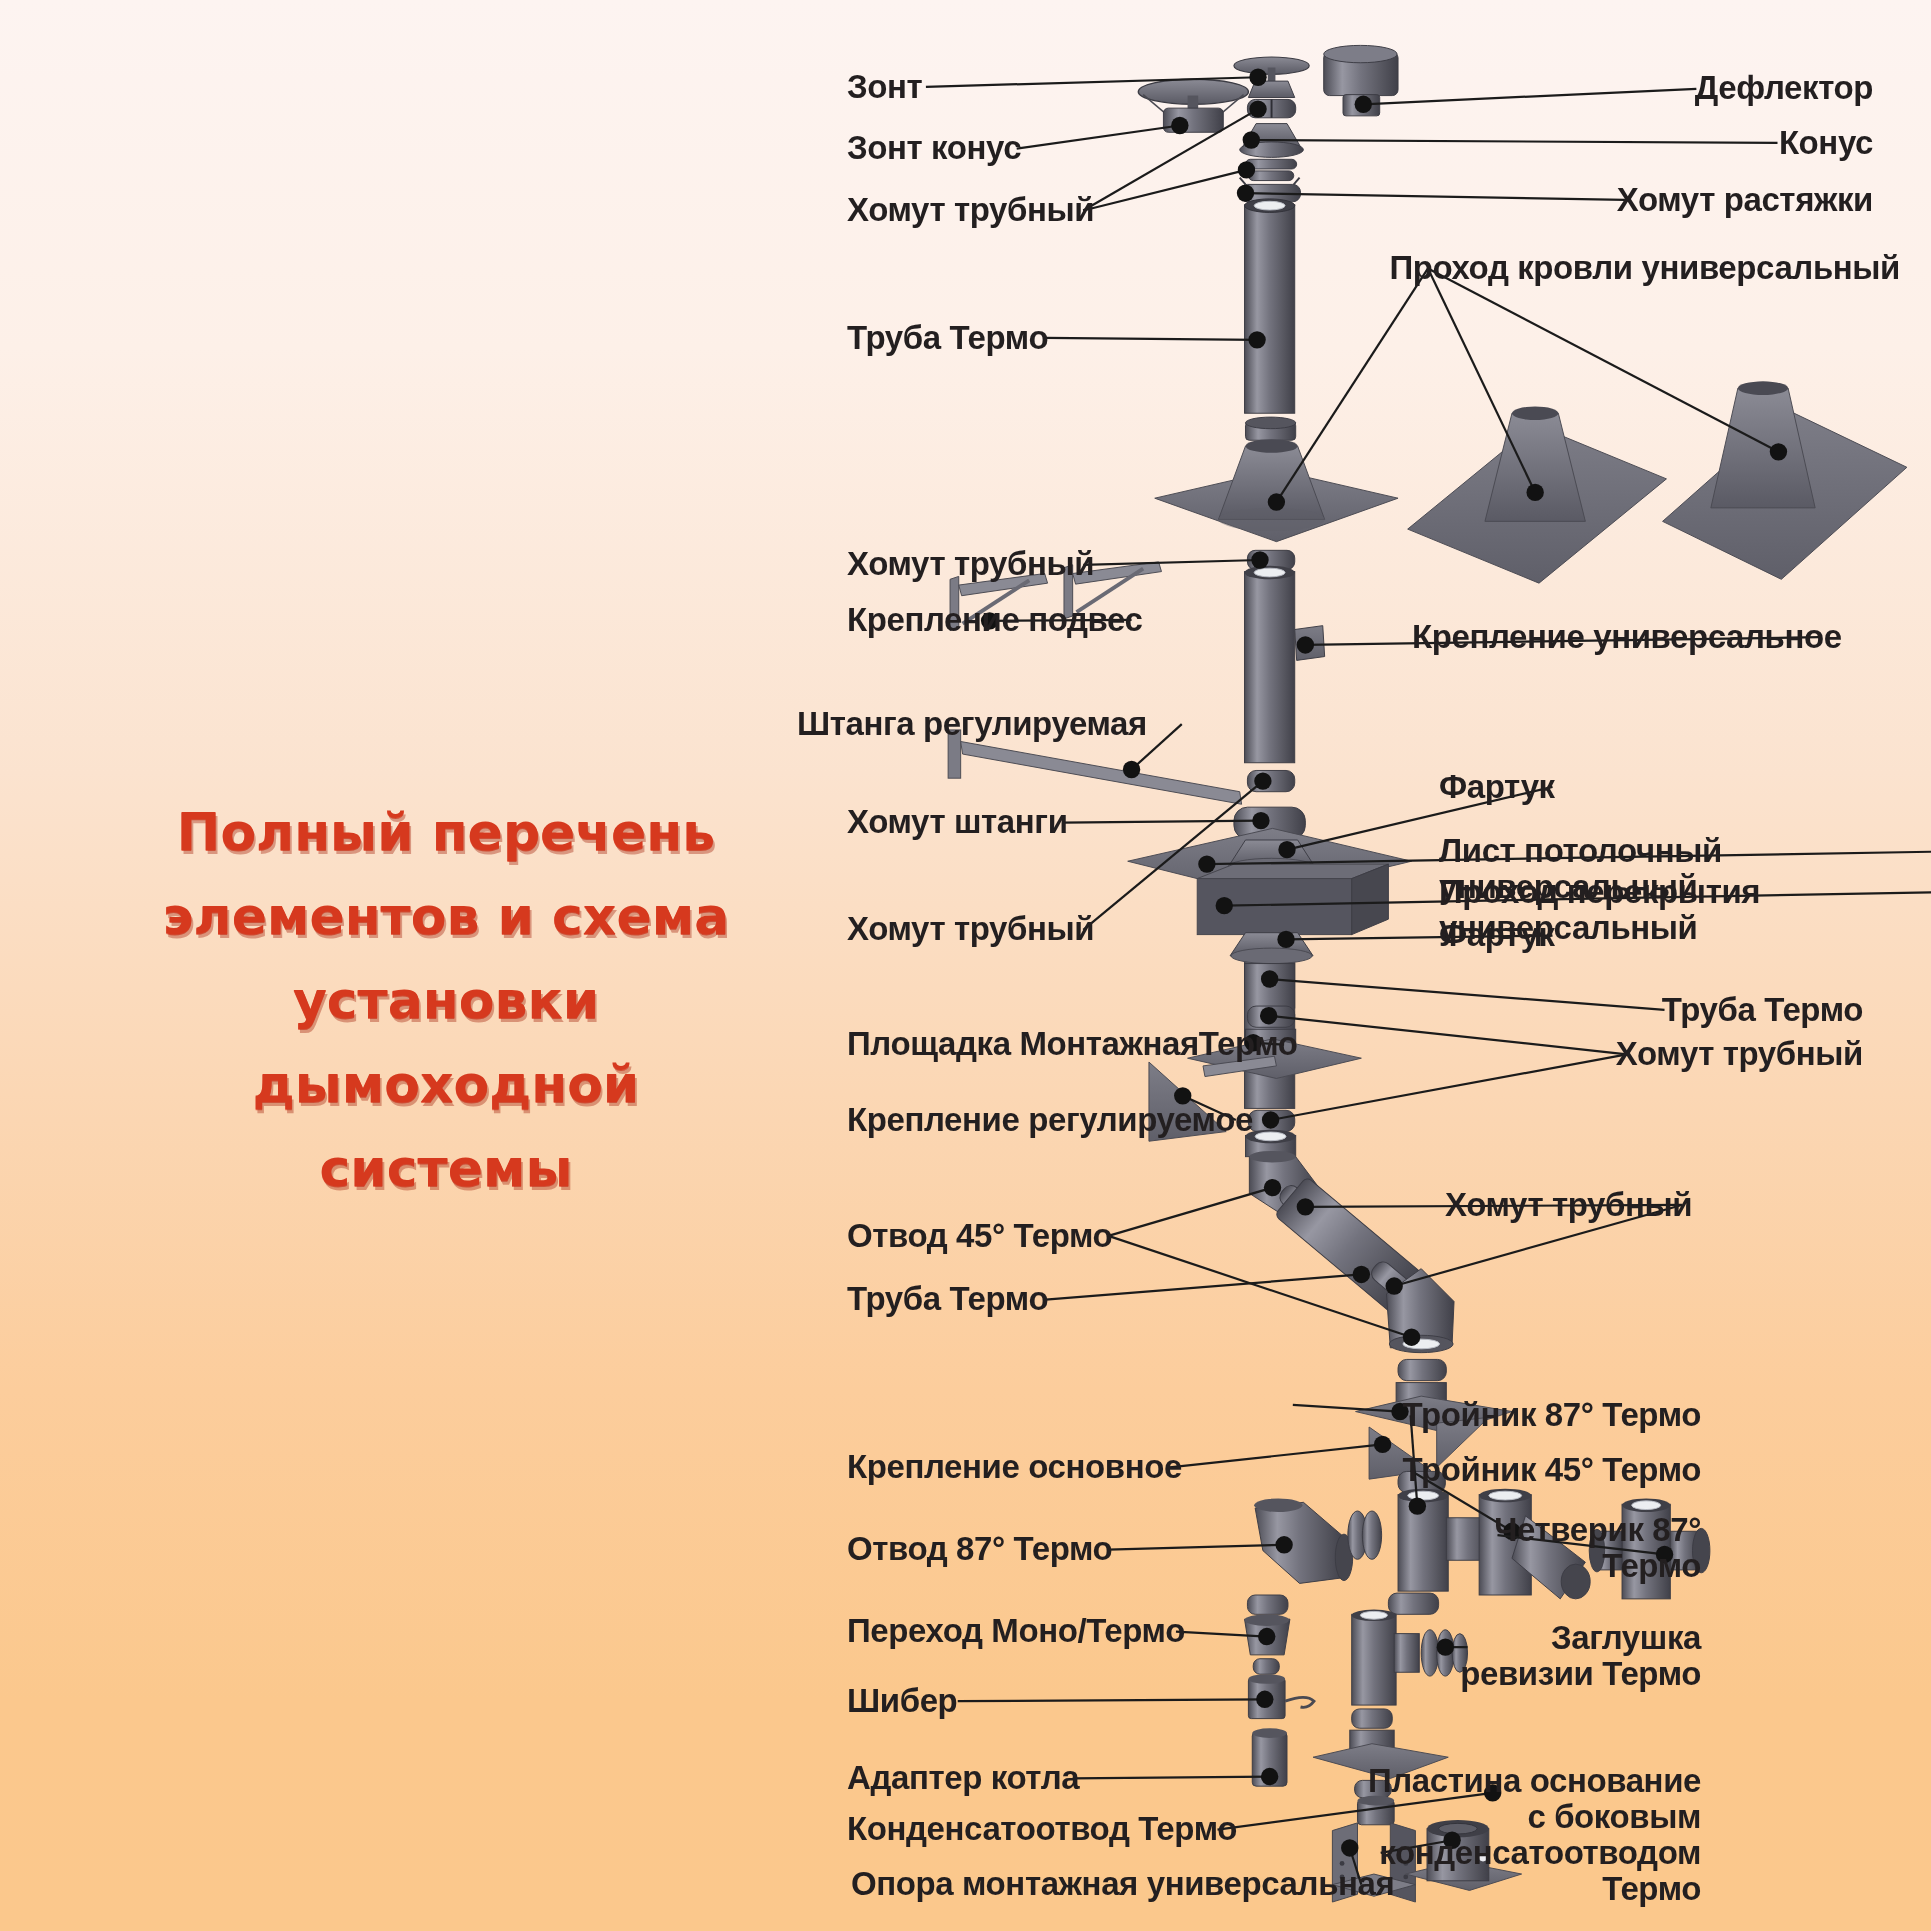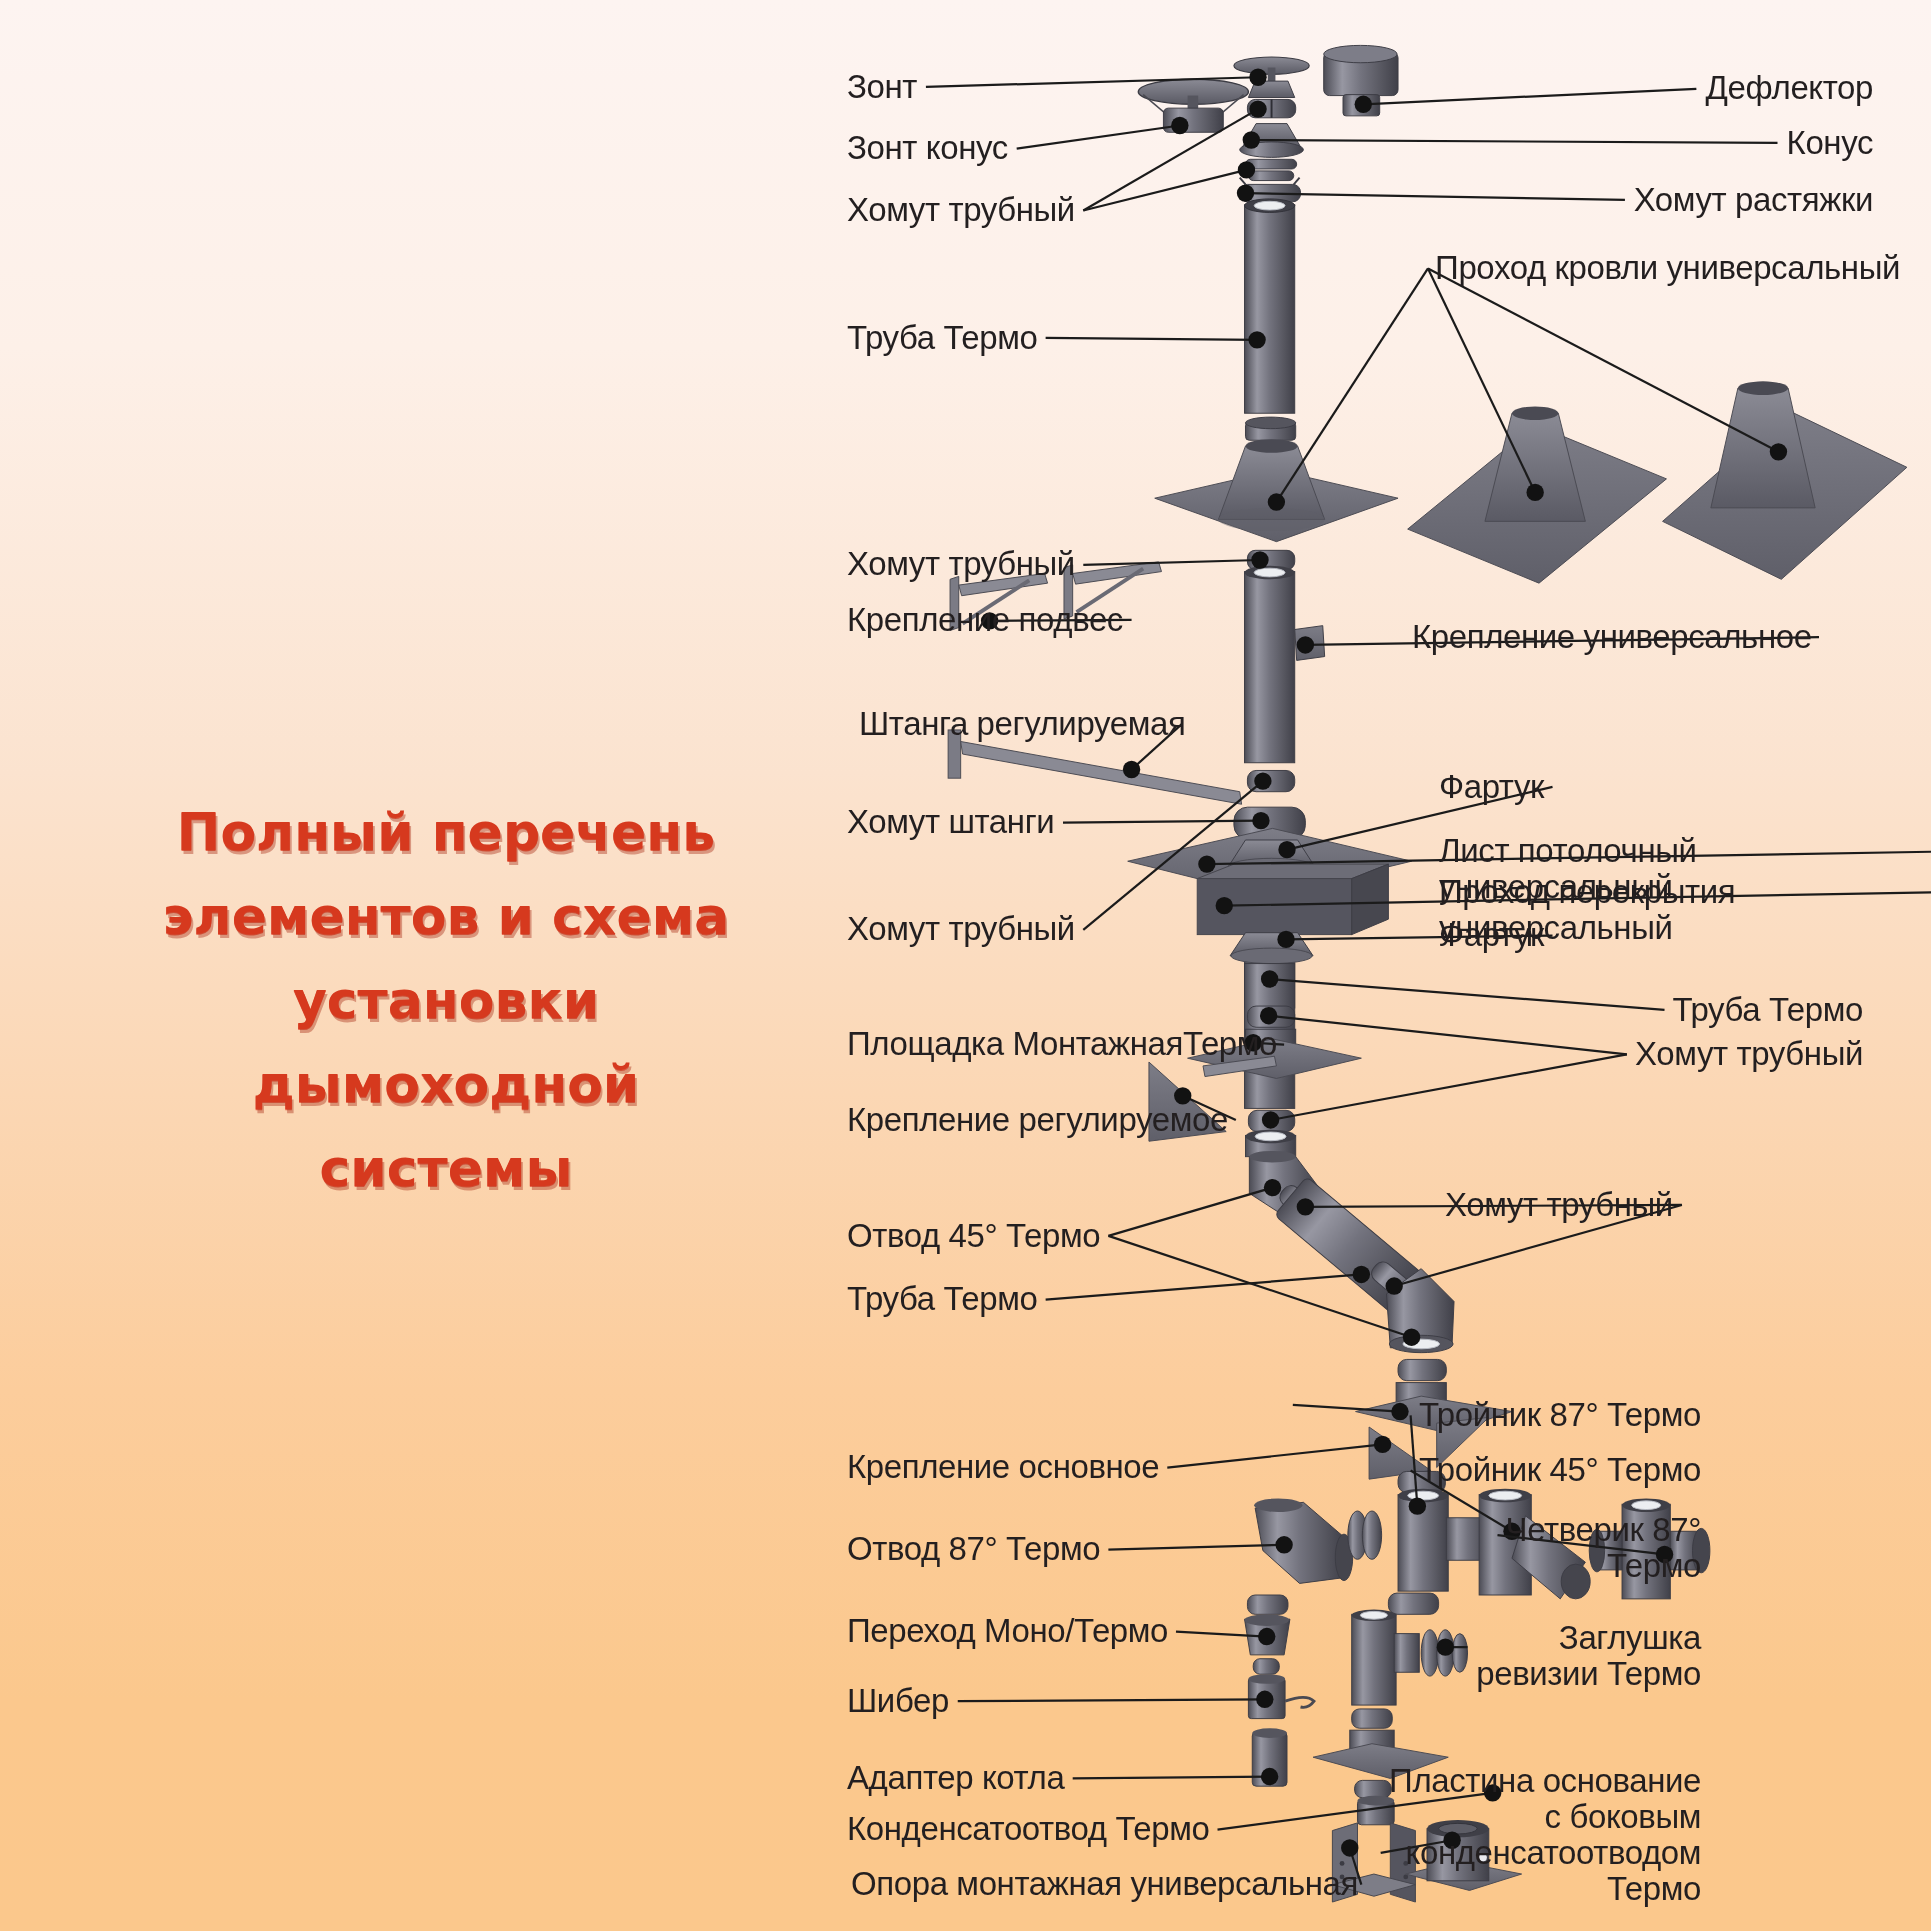--- a/index.html
+++ b/index.html
@@ -1,21 +1,21 @@
 <!DOCTYPE html>
 <html><head>
 <meta charset="utf-8">
 <style>
   html,body{margin:0;padding:0;}
   body{font-family:"Liberation Sans",sans-serif;}
   #canvas{position:relative;width:1931px;height:1931px;overflow:hidden;
     background:linear-gradient(180deg,#fdf4f1 0%,#fdf0e8 18%,#fbe3cf 40%,#fbd6b2 58%,#fccd9c 72%,#fbc88d 88%,#fbc88c 100%);}
   #overlay{position:absolute;left:0;top:0;width:1931px;height:1931px;}
   .lbl{position:absolute;font-size:33px;line-height:36px;color:#231f20;white-space:pre-line;
-       letter-spacing:-0.4px;}
+       letter-spacing:-0.4px;font-weight:bold;}
   .lbl.r{text-align:right;}
   #title{position:absolute;left:85px;top:790px;width:722px;text-align:center;
      font-family:"DejaVu Sans",sans-serif;font-weight:bold;font-size:52px;line-height:84px;
      color:#d6391e;white-space:pre-line;letter-spacing:0px;
      text-shadow:1.9px 3.9px 0 rgba(168,41,17,.40), 0 1px 0 #e8694f;}
 </style>
 </head>
 <body>
 
 <div id="canvas">
@@ -392,21 +392,21 @@
         <circle cx="1504" cy="1906" r="9" fill="#121212"></circle>
       </g>
   </svg>
 
 <div class="lbl l" style="left: 847px; top: 69px;">Зонт</div>
     <div class="lbl l" style="left: 847px; top: 130px;">Зонт конус</div>
     <div class="lbl l" style="left: 847px; top: 192px;">Хомут трубный</div>
     <div class="lbl l" style="left: 847px; top: 320px;">Труба Термо</div>
     <div class="lbl l" style="left: 847px; top: 546px;">Хомут трубный</div>
     <div class="lbl l" style="left: 847px; top: 602px;">Крепление подвес</div>
-    <div class="lbl l" style="left: 859px; top: 706px;">Штанга регулируемая</div>
+    <div class="lbl l" style="left: 797px; top: 706px;">Штанга регулируемая</div>
     <div class="lbl l" style="left: 847px; top: 804px;">Хомут штанги</div>
     <div class="lbl l" style="left: 847px; top: 911px;">Хомут трубный</div>
     <div class="lbl l" style="left: 847px; top: 1026px;">Площадка МонтажнаяТермо</div>
     <div class="lbl l" style="left: 847px; top: 1102px;">Крепление регулируемое</div>
     <div class="lbl l" style="left: 847px; top: 1218px;">Отвод 45° Термо</div>
     <div class="lbl l" style="left: 847px; top: 1281px;">Труба Термо</div>
     <div class="lbl l" style="left: 847px; top: 1449px;">Крепление основное</div>
     <div class="lbl l" style="left: 847px; top: 1531px;">Отвод 87° Термо</div>
     <div class="lbl l" style="left: 847px; top: 1613px;">Переход Моно/Термо</div>
     <div class="lbl l" style="left: 847px; top: 1683px;">Шибер</div>

